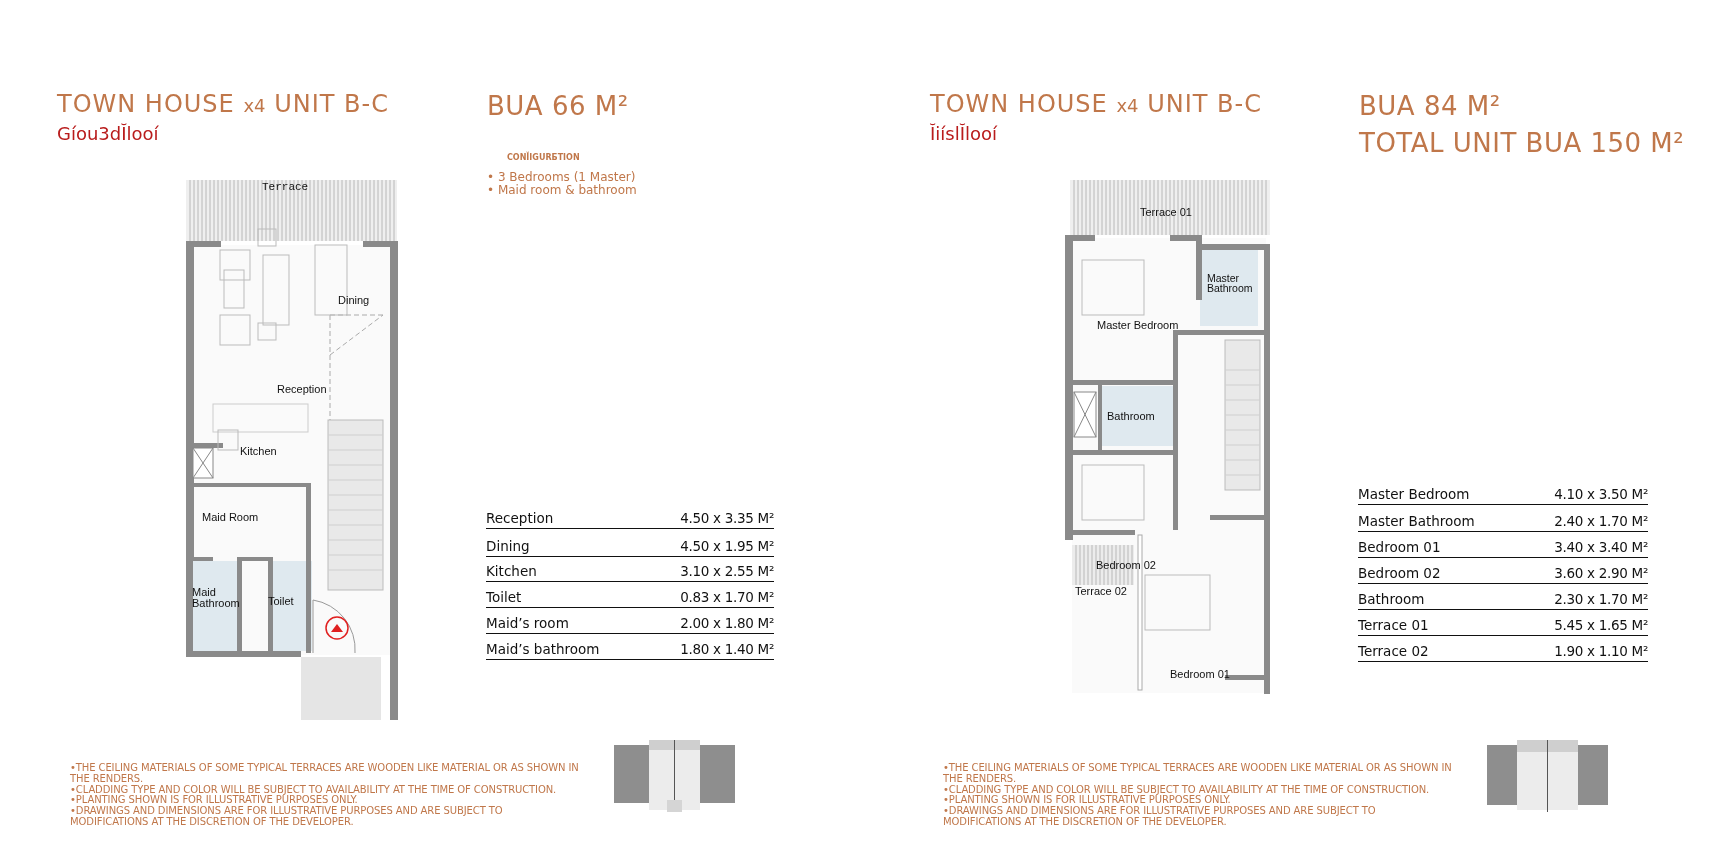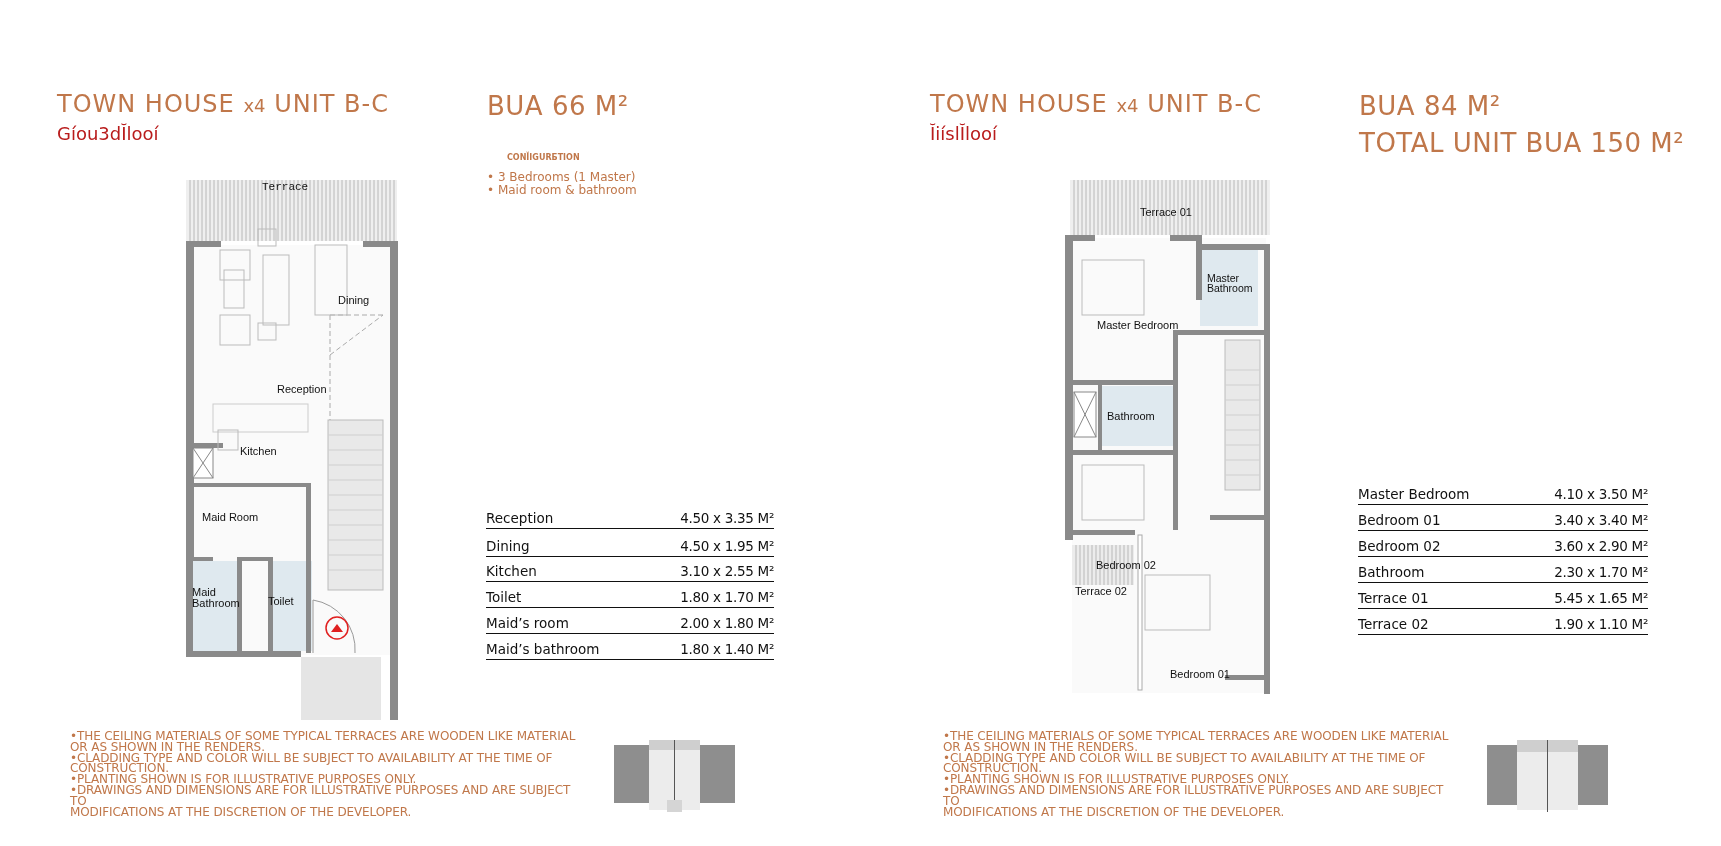--- a/index.html
+++ b/index.html
@@ -7,21 +7,21 @@
   .abs { position:absolute; }
   .title { font-size:24px; letter-spacing:1px; color:#c0774a; white-space:nowrap; }
   .title .x4 { font-size:18px; letter-spacing:0; }
   .subtitle { font-size:18px; color:#b91c1c;text-align:center; }
   .bua { font-size:26px; color:#c0774a; letter-spacing:0.5px; white-space:nowrap; line-height:36px; }
   .config-label { font-size:8px; font-weight:bold; color:#c0774a;padding-left:20px; }
   .config-list { font-size:12px; color:#c0774a; line-height:13px; }
   .room-table { font-family:"DejaVu Sans", sans-serif; font-size:13.5px; color:#111; }
   .room-row { display:flex; justify-content:space-between; border-bottom:1.5px solid #111; height:24.5px; align-items:flex-end; padding-bottom:2px; box-sizing:border-box; }
   .room-row .dim { letter-spacing:-0.3px; }
-  .notes { font-size:12px; color:#c0774a; line-height:10.8px; letter-spacing:-0.1px; }
+  .notes { font-size:10px; color:#c0774a; line-height:10.8px; letter-spacing:-0.1px;margin-top:32px; }
   .plan-label { font-family:"Liberation Sans", sans-serif; font-size:11px; color:#111; position:absolute; white-space:nowrap; }
   .thumb { background:#fff; }
 </style>
 </head>
 <body>
 
 <div class="abs title" style="left:57px;top:90px;">
   <span>TOWN HOUSE </span><span class="x4">x4</span><span> UNIT B-C</span>
 </div>
 <div class="abs subtitle" style="left:57px;top:123px;">Gíou3dĬlooí</div>
@@ -165,21 +165,21 @@
   <div class="room-row" style="height:28px;">
       <span>Dining</span>
       <span class="dim">4.50 x 1.95 M²</span>
     </div>
   <div class="room-row" style="height:25px;">
       <span>Kitchen</span>
       <span class="dim">3.10 x 2.55 M²</span>
     </div>
   <div class="room-row" style="height:26px;">
       <span>Toilet</span>
-      <span class="dim">1.80 x 1.70 M²</span>
+      <span class="dim">0.83 x 1.70 M²</span>
     </div>
   <div class="room-row" style="height:26px;">
       <span>Maid’s room</span>
       <span class="dim">2.00 x 1.80 M²</span>
     </div>
   <div class="room-row" style="height:26px;">
       <span>Maid’s bathroom</span>
       <span class="dim">1.80 x 1.40 M²</span>
     </div>
 </div>
@@ -334,20 +334,24 @@
   <div class="plan-label" style="left:36px;top:389px;">Bedroom 02</div>
   <div class="plan-label" style="left:15px;top:415px;">Terrace 02</div>
   <div class="plan-label" style="left:110px;top:498px;">Bedroom 01</div>
 </div>
 
 <div class="abs room-table" style="left:1358px;top:480px;width:290px;">
   <div class="room-row">
       <span>Master Bedroom</span>
       <span class="dim">4.10 x 3.50 M²</span>
     </div>
+  <div class="room-row" style="height:27px;">
+      <span>Master Bathroom</span>
+      <span class="dim">2.40 x 1.70 M²</span>
+    </div>
   <div class="room-row" style="height:26px;">
       <span>Bedroom 01</span>
       <span class="dim">3.40 x 3.40 M²</span>
     </div>
   <div class="room-row" style="height:26px;">
       <span>Bedroom 02</span>
       <span class="dim">3.60 x 2.90 M²</span>
     </div>
   <div class="room-row" style="height:26px;">
       <span>Bathroom</span>

